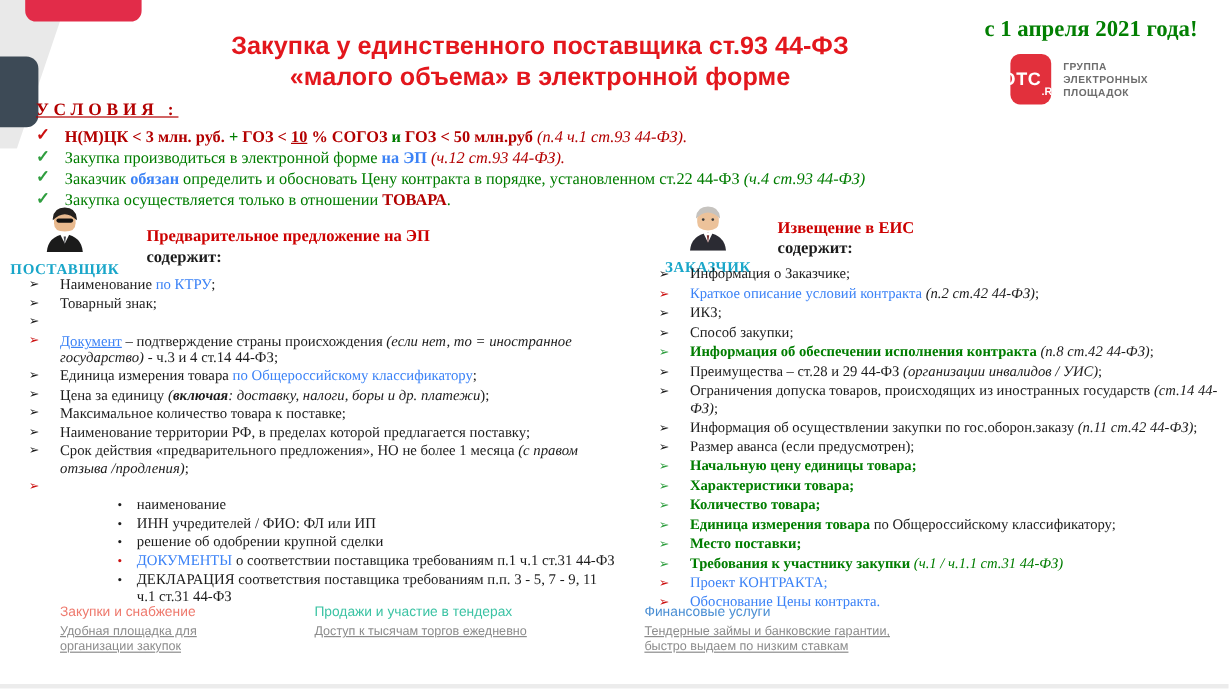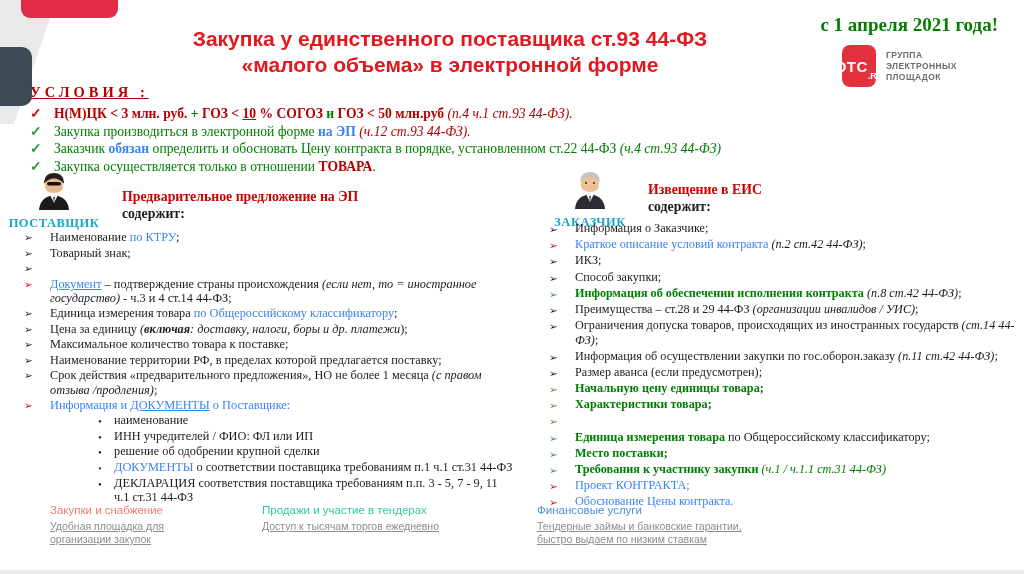--- a/index.html
+++ b/index.html
@@ -173,21 +173,20 @@
       <div class="li">
         <span class="mk mk-k">➢</span>
         <span class="tx"><span class="s-k">Наименование территории РФ, в пределах которой предлагается поставку;</span></span>
       </div>
       <div class="li">
         <span class="mk mk-k">➢</span>
         <span class="tx"><span class="s-k">Срок действия «предварительного предложения», НО не более 1 месяца </span><span class="s-k s-i">(с правом отзыва /продления)</span><span class="s-k">;</span></span>
       </div>
       <div class="li">
         <span class="mk mk-r">➢</span>
-        <span class="tx"><span class="s-r">Информация и </span><span class="s-r s-u">ДОКУМЕНТЫ</span><span class="s-r"> о Поставщике:</span></span>
       </div>
       <div class="li sub">
         <span class="mk mk-k">•</span>
         <span class="tx"><span class="s-k">наименование</span></span>
       </div>
       <div class="li sub">
         <span class="mk mk-k">•</span>
         <span class="tx"><span class="s-k">ИНН учредителей / ФИО: ФЛ или ИП</span></span>
       </div>
       <div class="li sub">
@@ -244,20 +243,21 @@
       <div class="li">
         <span class="mk mk-g">➢</span>
         <span class="tx"><span class="s-g s-b">Начальную цену единицы товара;</span></span>
       </div>
       <div class="li">
         <span class="mk mk-g">➢</span>
         <span class="tx"><span class="s-g s-b">Характеристики товара;</span></span>
       </div>
       <div class="li">
         <span class="mk mk-g">➢</span>
+        <span class="tx"><span class="s-g s-b">Количество товара;</span></span>
       </div>
       <div class="li">
         <span class="mk mk-g">➢</span>
         <span class="tx"><span class="s-g s-b">Единица измерения товара</span><span class="s-k"> по Общероссийскому классификатору;</span></span>
       </div>
       <div class="li">
         <span class="mk mk-g">➢</span>
         <span class="tx"><span class="s-g s-b">Место поставки;</span></span>
       </div>
       <div class="li">

